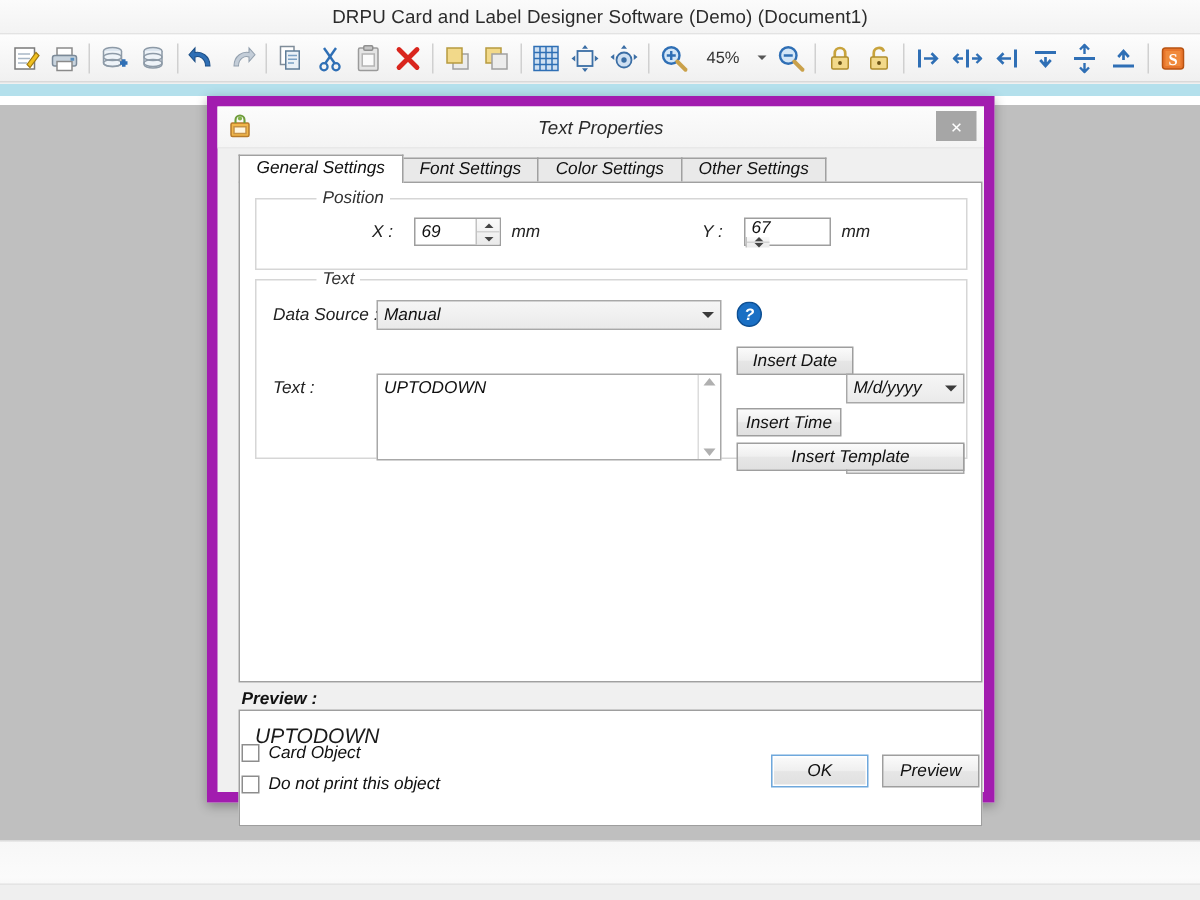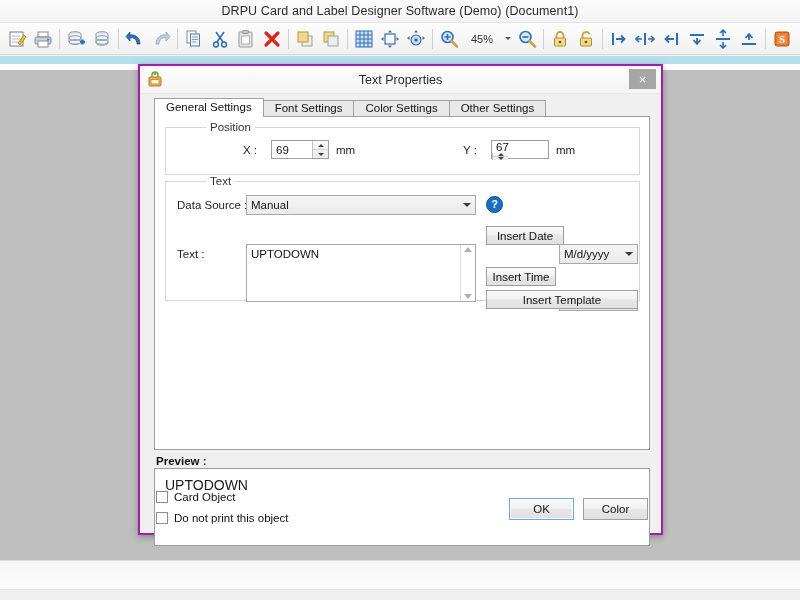--- a/index.html
+++ b/index.html
@@ -113,23 +113,24 @@
     background: #efefef;
     border-top: 1px solid #e4e4e4;
   }
 
   
   #dialog {
     position: absolute;
     left: 138px; top: 64px;
     width: 525px; height: 471px;
     background: #f0f0f0;
-    border: 2px solid #a21caf;
+    border: 7px solid #a21caf;
     box-shadow: 0 2px 7px rgba(0,0,0,0.30);
     box-sizing: border-box;
+    font-style: italic;
   }
   #dialog-titlebar {
     position: relative;
     height: 27px;
     background: linear-gradient(to bottom, #fcfcfc 0%, #f4f4f4 100%);
     border-bottom: 1px solid #e8e8e8;
     display: flex;
     align-items: center;
   }
   #dialog-icon {
@@ -766,16 +767,16 @@
     <div class="chkrow" style="left:16px; top:425px;">
       <span class="chkbox"></span>
       <span class="chklabel">Card Object</span>
     </div>
     <div class="chkrow" style="left:16px; top:446px;">
       <span class="chkbox"></span>
       <span class="chklabel">Do not print this object</span>
     </div>
 
     <div class="pbtn" id="btn-ok">OK</div>
-    <div class="pbtn" id="btn-cancel">Color</div>
+    <div class="pbtn" id="btn-cancel">Preview</div>
 
   </div>
 </div>
 
 </body></html>

